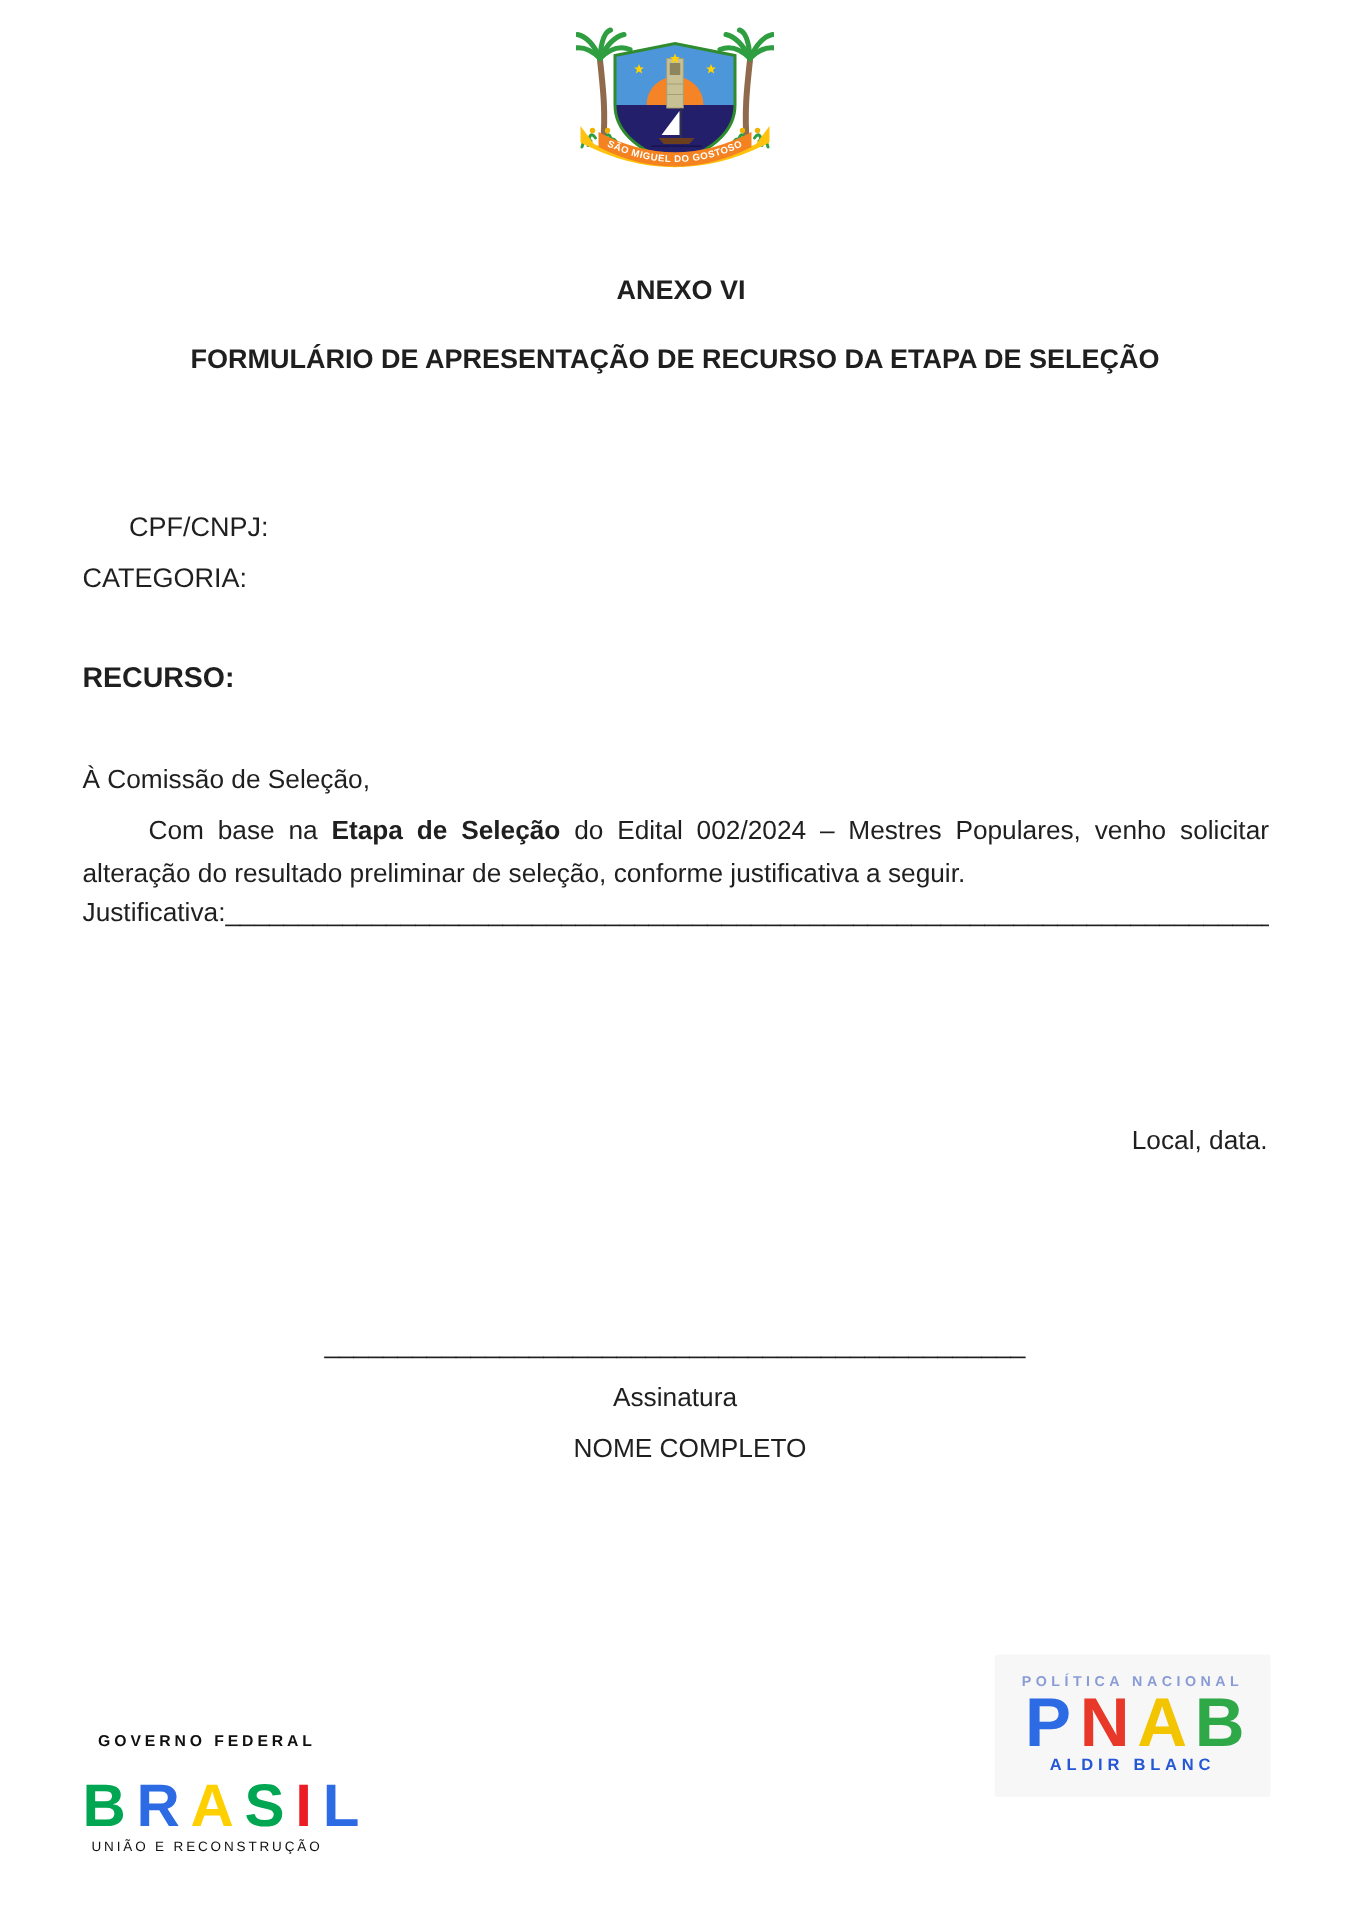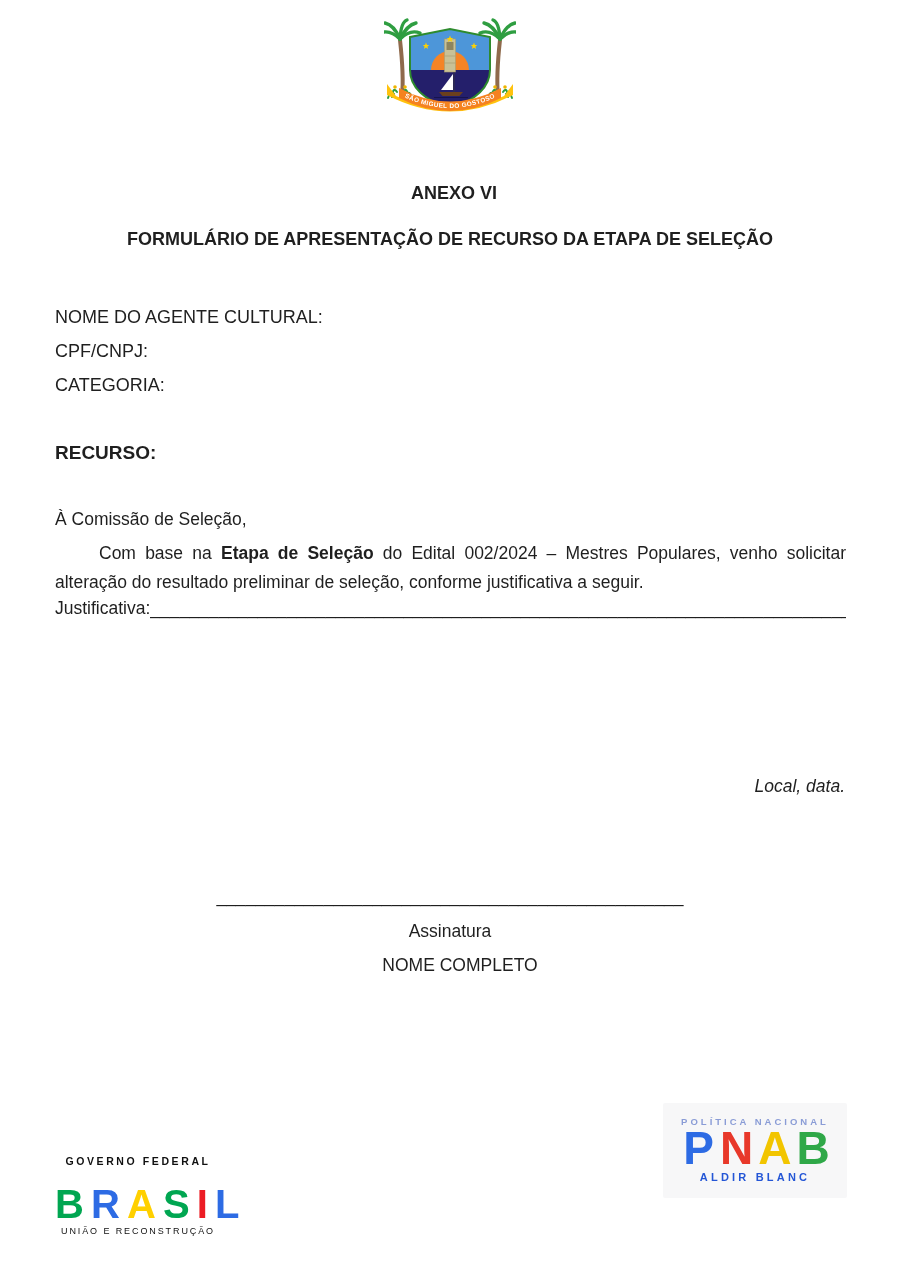--- a/index.html
+++ b/index.html
@@ -12,33 +12,33 @@
   .title-anexo {
     position:absolute; top:183px; left:4px; width:100%; text-align:center;
     font-size:18px; font-weight:bold;
   }
   .title-form {
     position:absolute; top:229px; left:0; width:100%; text-align:center;
     font-size:18px; font-weight:bold;
   }
   .field { position:absolute; left:55px; font-size:18px; }
   .field-nome { top:307px; }
-  .field-cpf { top:341px; }
+  .field-cpf { top:341px;margin-left:31px; }
   .field-categoria { top:375px; }
   .recurso-heading { position:absolute; left:55px; top:442px; font-size:19px; font-weight:bold; }
   .salutation { position:absolute; left:55px; top:509px; font-size:17.5px; }
   .paragraph {
     position:absolute; left:55px; top:539px; width:791px;
     font-size:17.5px; line-height:29px; text-indent:44px; text-align:justify;
   }
   .paragraph b { font-weight:bold; }
   .justification { position:absolute; left:55px; top:594px; width:791px; font-size:17.5px; line-height:29px; }
   .justif-line1 { white-space:nowrap; overflow:hidden; width:791px; }
   .justif-line2 { white-space:nowrap; overflow:hidden; width:791px; }
-  .local-data { position:absolute; right:55px; top:776px; font-size:17.5px;font-style:italic; }
+  .local-data { position:absolute; right:55px; top:750px; font-size:17.5px; }
   .sig-line { position:absolute; top:886px; left:0; width:100%; text-align:center; font-size:17.5px; }
   .sig-caption { position:absolute; top:921px; left:0; width:100%; text-align:center; font-size:17.5px; }
   .sig-name { position:absolute; top:955px; left:0; width:100%; text-align:center; font-size:17.5px;padding-left:20px; }
 
   
   .gov-logo { position:absolute; left:55px; top:1155px; width:166px; text-align:center; }
   .gov-header { font-size:10.5px; font-weight:bold; letter-spacing:2.6px; color:#101010; white-space:nowrap; }
   .gov-word { margin-top:18px; font-size:40px; font-weight:900; line-height:0.95; letter-spacing:-2px; white-space:nowrap; }
   .gov-word span { display:inline-block; }
   .gw-0 { color:#00a651; } .gw-1 { color:#2d6be4; } .gw-2 { color:#ffd000; }
@@ -140,21 +140,20 @@
       <path d="M15,72 Q66,99 117,72 L117,82 Q66,108 15,82 Z" fill="#f58220"></path>
       <text font-family="Liberation Sans, sans-serif" font-size="6.4" font-weight="bold" fill="#ffffff" letter-spacing="0.4">
         <textPath href="#bannerArc" startOffset="50%" text-anchor="middle">SÃO MIGUEL DO GOSTOSO</textPath>
       </text>
     </g>
   </svg>
 
   <div class="title-anexo">ANEXO VI</div>
   <div class="title-form">FORMULÁRIO DE APRESENTAÇÃO DE RECURSO DA ETAPA DE SELEÇÃO</div>
 
-  <div class="field field-nome">NOME DO AGENTE CULTURAL:</div>
   <div class="field field-cpf">CPF/CNPJ:</div>
   <div class="field field-categoria">CATEGORIA:</div>
 
   <div class="recurso-heading">RECURSO:</div>
 
   <div class="salutation">À Comissão de Seleção,</div>
 
   <div class="paragraph">
     <span>Com base na </span><b>Etapa de Seleção</b><span> do Edital 002/2024 – Mestres Populares, venho solicitar alteração do resultado preliminar de seleção, conforme justificativa a seguir.</span>
   </div>

